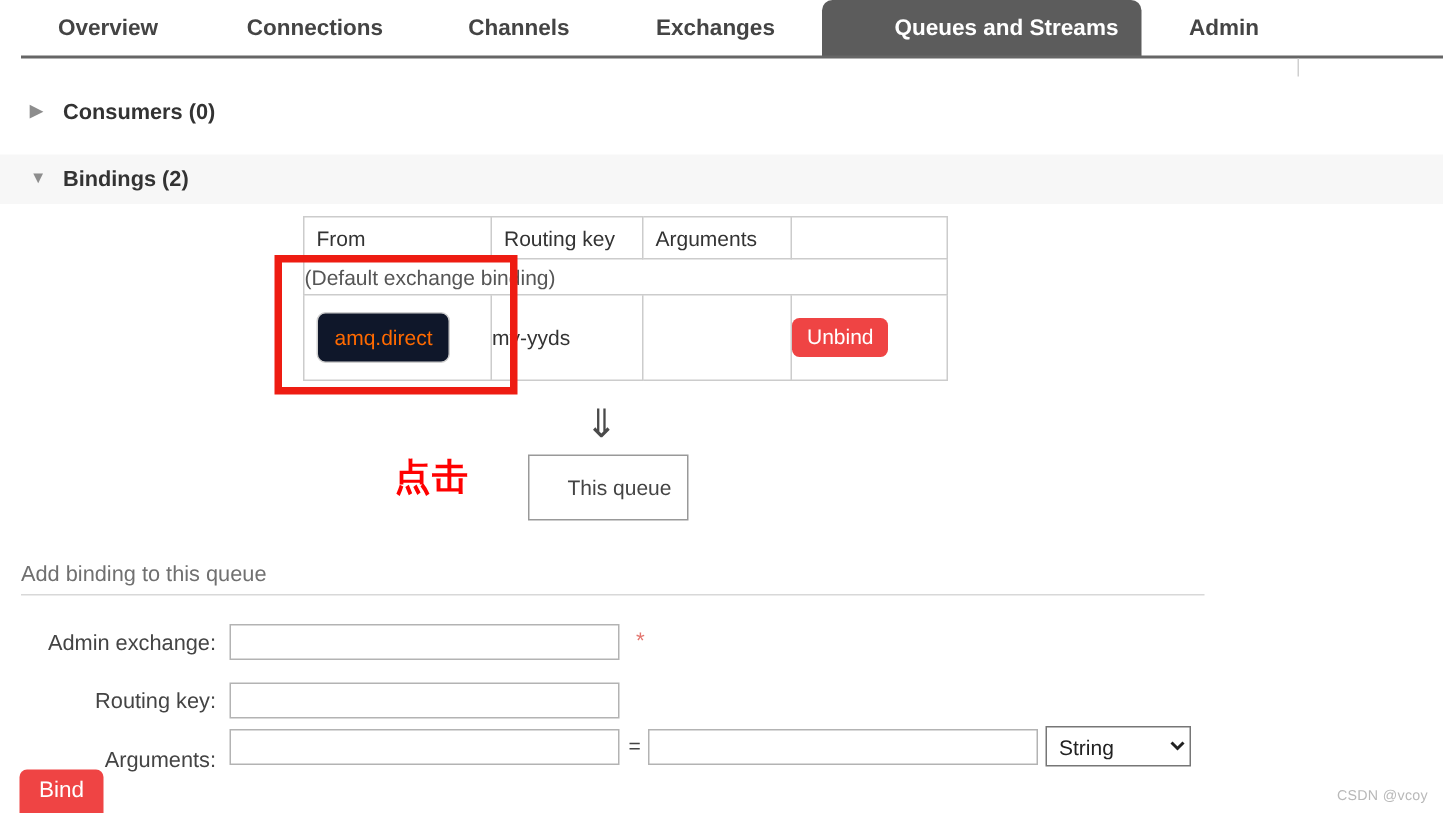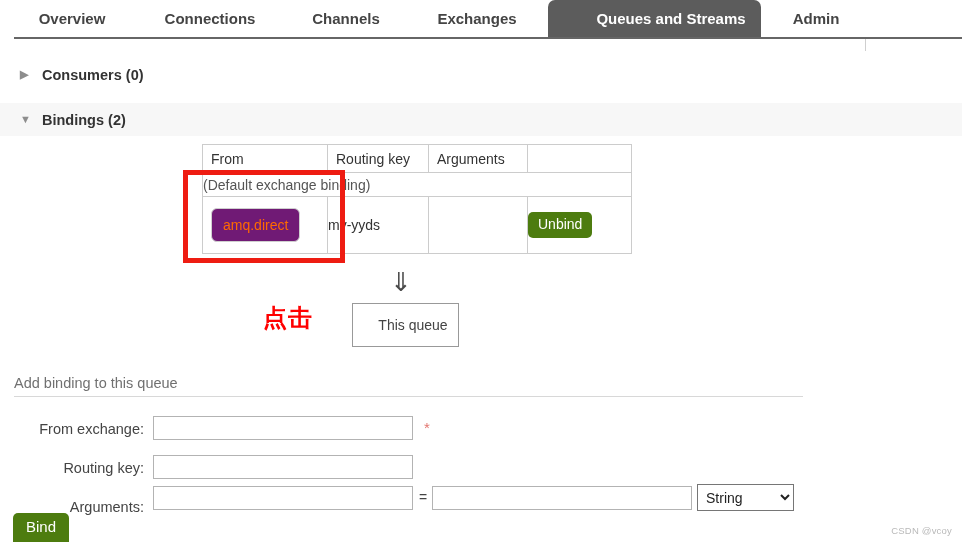--- a/index.html
+++ b/index.html
@@ -113,30 +113,30 @@
     color: #555;
     border-right: 1px solid #ccc;
   }
   tr.binding-row td { height: 56px; padding: 0 8px; }
   td.cell-from { padding: 0 8px !important; }
 
   .exchange-chip {
     display: inline-block;
     border: 1px solid #cfcfcf;
     border-radius: 6px;
-    background: #701a75;
+    background: #0f172a;
     padding: 9px 11px;
     color: #ff6a00;
     font-size: 14px;
     text-decoration: none;
     line-height: 1;
   }
   .btn-dark {
     display: inline-block;
-    background: #4d7c0f;
+    background: #ef4444;
     color: #fff;
     border: none;
     border-radius: 5px;
     padding: 5px 10px 6px 10px;
     font-size: 14px;
     font-family: "Liberation Sans", sans-serif;
     line-height: 1.1;
   }
 
   
@@ -306,21 +306,21 @@
 <div id="annot-text">点击</div>
 
 <div id="down-arrow">⇓</div>
 <div id="this-queue">
   <span>This queue</span>
 </div>
 
 <div id="form-title">Add binding to this queue</div>
 <div id="form-rule"></div>
 
-<div class="f-label" style="top:421px;">From exchange:</div>
+<div class="f-label" style="top:421px;">Admin exchange:</div>
 <input class="f-input" id="in-from-exchange" style="left: 153px; top: 416px; width: 260px;" placeholder="">
 <div id="star">*</div>
 
 <div class="f-label" style="top:460px;">Routing key:</div>
 <input class="f-input" id="in-routing-key" style="left: 153px; top: 455px; width: 260px;" placeholder="">
 
 <div class="f-label" style="top:499px;">Arguments:</div>
 <input class="f-input" id="in-arguments-key" style="left: 153px; top: 486px; width: 260px;" placeholder="">
 <div id="eq">=</div>
 <input class="f-input" id="in-arguments-val" style="left: 432px; top: 486px; width: 260px;" placeholder="">

